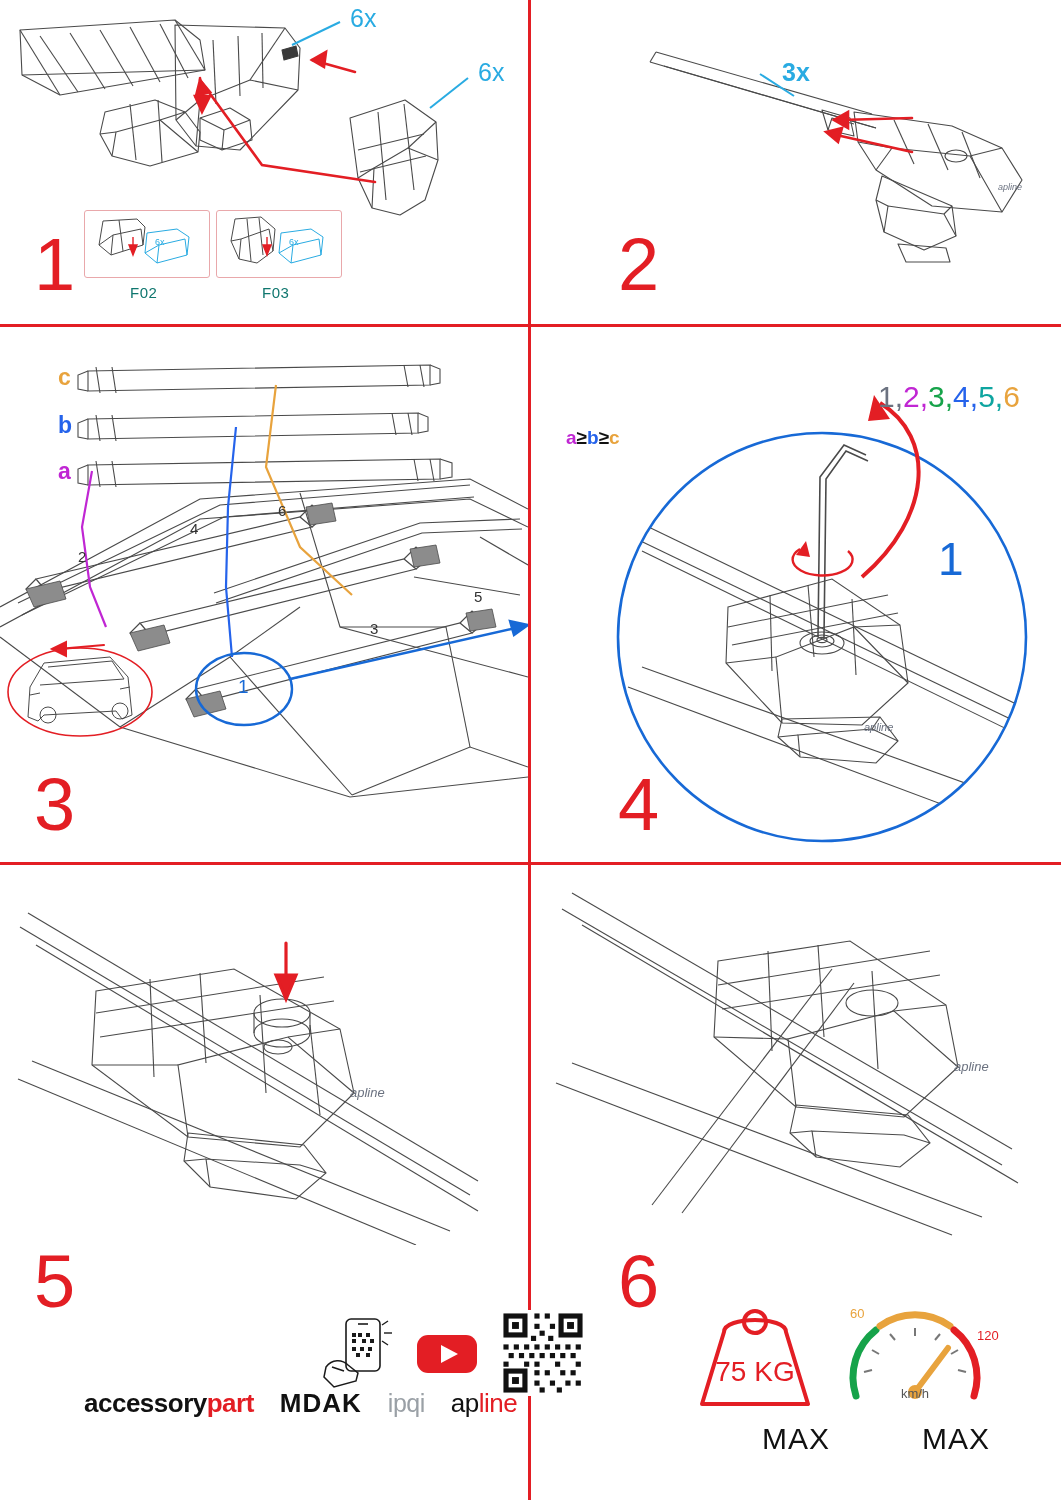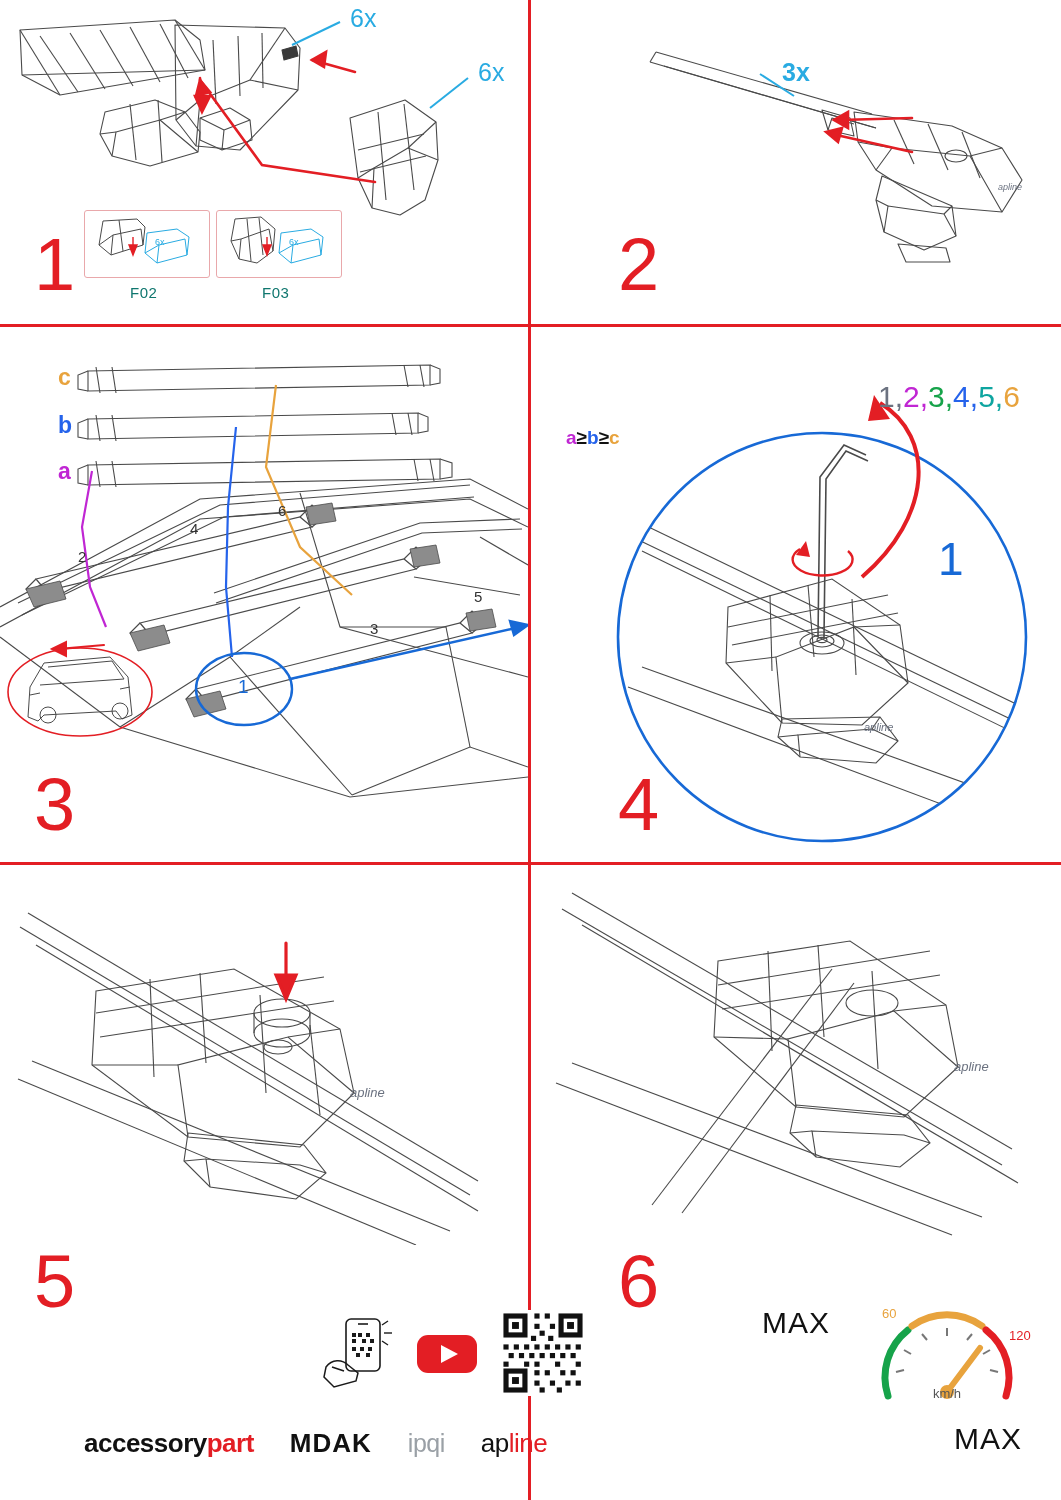--- a/index.html
+++ b/index.html
@@ -113,25 +113,25 @@
     left: 110px;
     top: 1362px;
     font-size: 30px;
     color: #3b2fb5;
     font-weight: 400;
     letter-spacing: 0.5px;
   }
   .brands {
     position: absolute;
     left: 84px;
-    top: 1428px;
+    top: 1388px;
     width: 500px;
     display: flex;
     align-items: center;
-    gap: 36px;
+    gap: 26px;
     text-align: center;
   }
   .brand {
     font-size: 26px;
     font-weight: 700;
     color: #111;
     letter-spacing: -0.5px;
   }
   .brand .accent { color: #e31e24; }
   .brand.mdak { letter-spacing: 1px; font-weight: 700; }
@@ -151,21 +151,21 @@
     width: 86px;
     height: 86px;
   }
 
   .max-block {
     position: absolute;
     top: 1300px;
     text-align: center;
   }
   .max-weight { left: 680px; }
-  .max-speed  { left: 872px; }
+  .max-speed  { left: 840px; }
   .max-caption {
     font-size: 30px;
     color: #111;
     letter-spacing: 1px;
     margin-top: 6px;
     font-weight: 400;
     text-align: right;
   }
   .kg-text {
     position: absolute;
@@ -699,20 +699,27 @@
   </div>
 
   <div class="brands">
     <div class="brand"><span>accessory</span><span class="accent">part</span></div>
     <div class="brand mdak">MDAK</div>
     <div class="brand ipqi">ipqi</div>
     <div class="brand apline"><span>ap</span><span class="accent">line</span></div>
   </div>
 
   <div class="max-block max-weight" style="width:150px;">
+    <div style="position:relative; height:116px;">
+      <svg width="150" height="116" viewBox="0 0 150 116">
+        <path d="M44 32 C44 16, 106 16, 106 32 L128 104 L22 104 Z" fill="none" stroke="#e31e24" stroke-width="4" stroke-linejoin="round"></path>
+        <circle cx="75" cy="22" r="11" fill="none" stroke="#e31e24" stroke-width="4"></circle>
+      </svg>
+      <div class="kg-text">75 KG</div>
+    </div>
     <div class="max-caption">MAX</div>
   </div>
 
   <div class="max-block max-speed" style="width:150px;">
     <div style="position:relative; height:116px;">
       <svg width="150" height="116" viewBox="0 0 150 116">
         <path d="M16 96 A 60 60 0 0 1 36 30" fill="none" stroke="#16a34a" stroke-width="7" stroke-linecap="round"></path>
         <path d="M40 26 A 60 60 0 0 1 110 26" fill="none" stroke="#e8a33d" stroke-width="7" stroke-linecap="round"></path>
         <path d="M114 30 A 60 60 0 0 1 134 96" fill="none" stroke="#e31e24" stroke-width="7" stroke-linecap="round"></path>
         <g stroke="#777" stroke-width="2">

